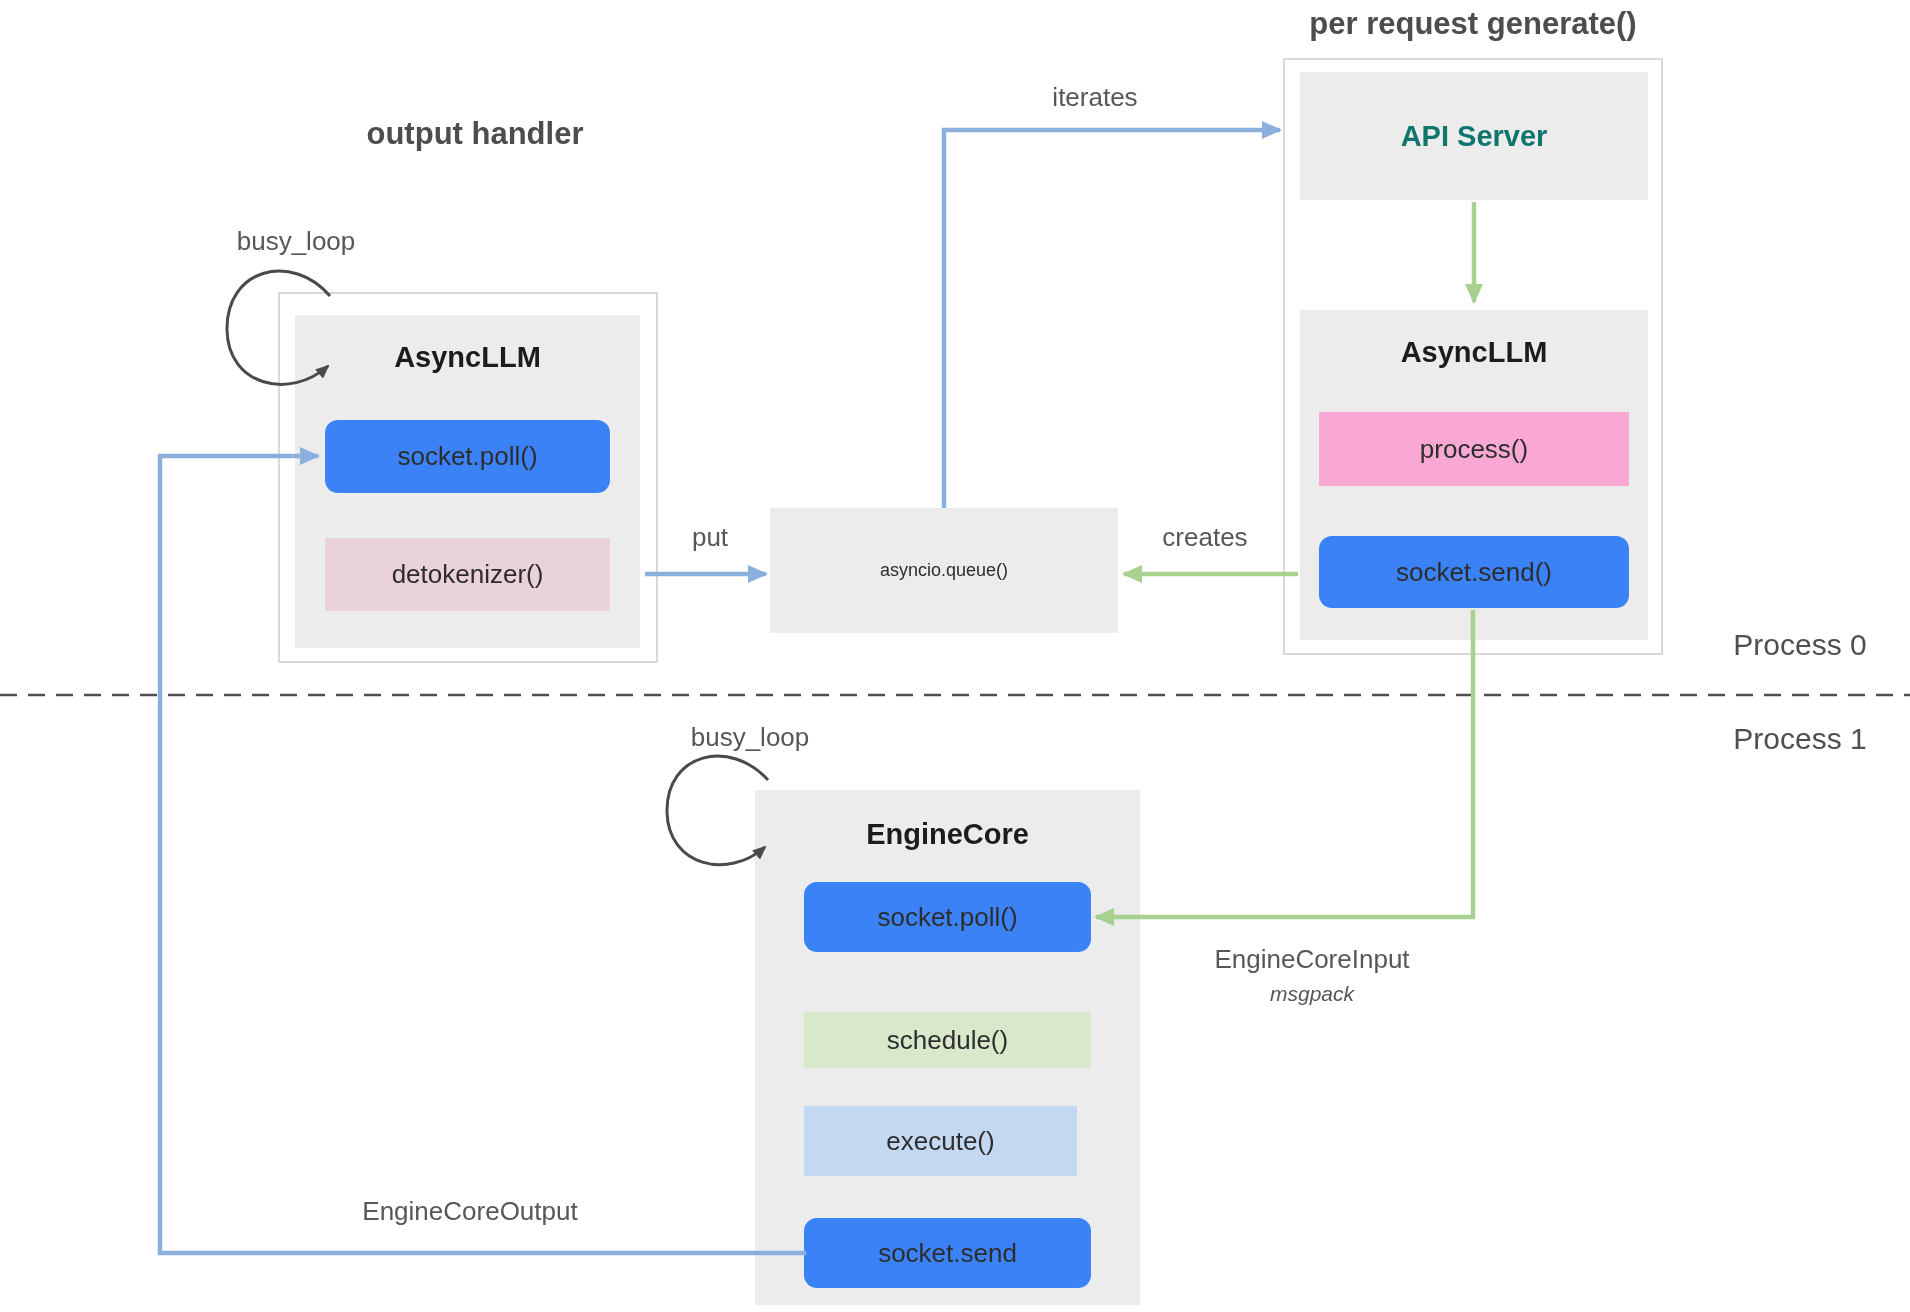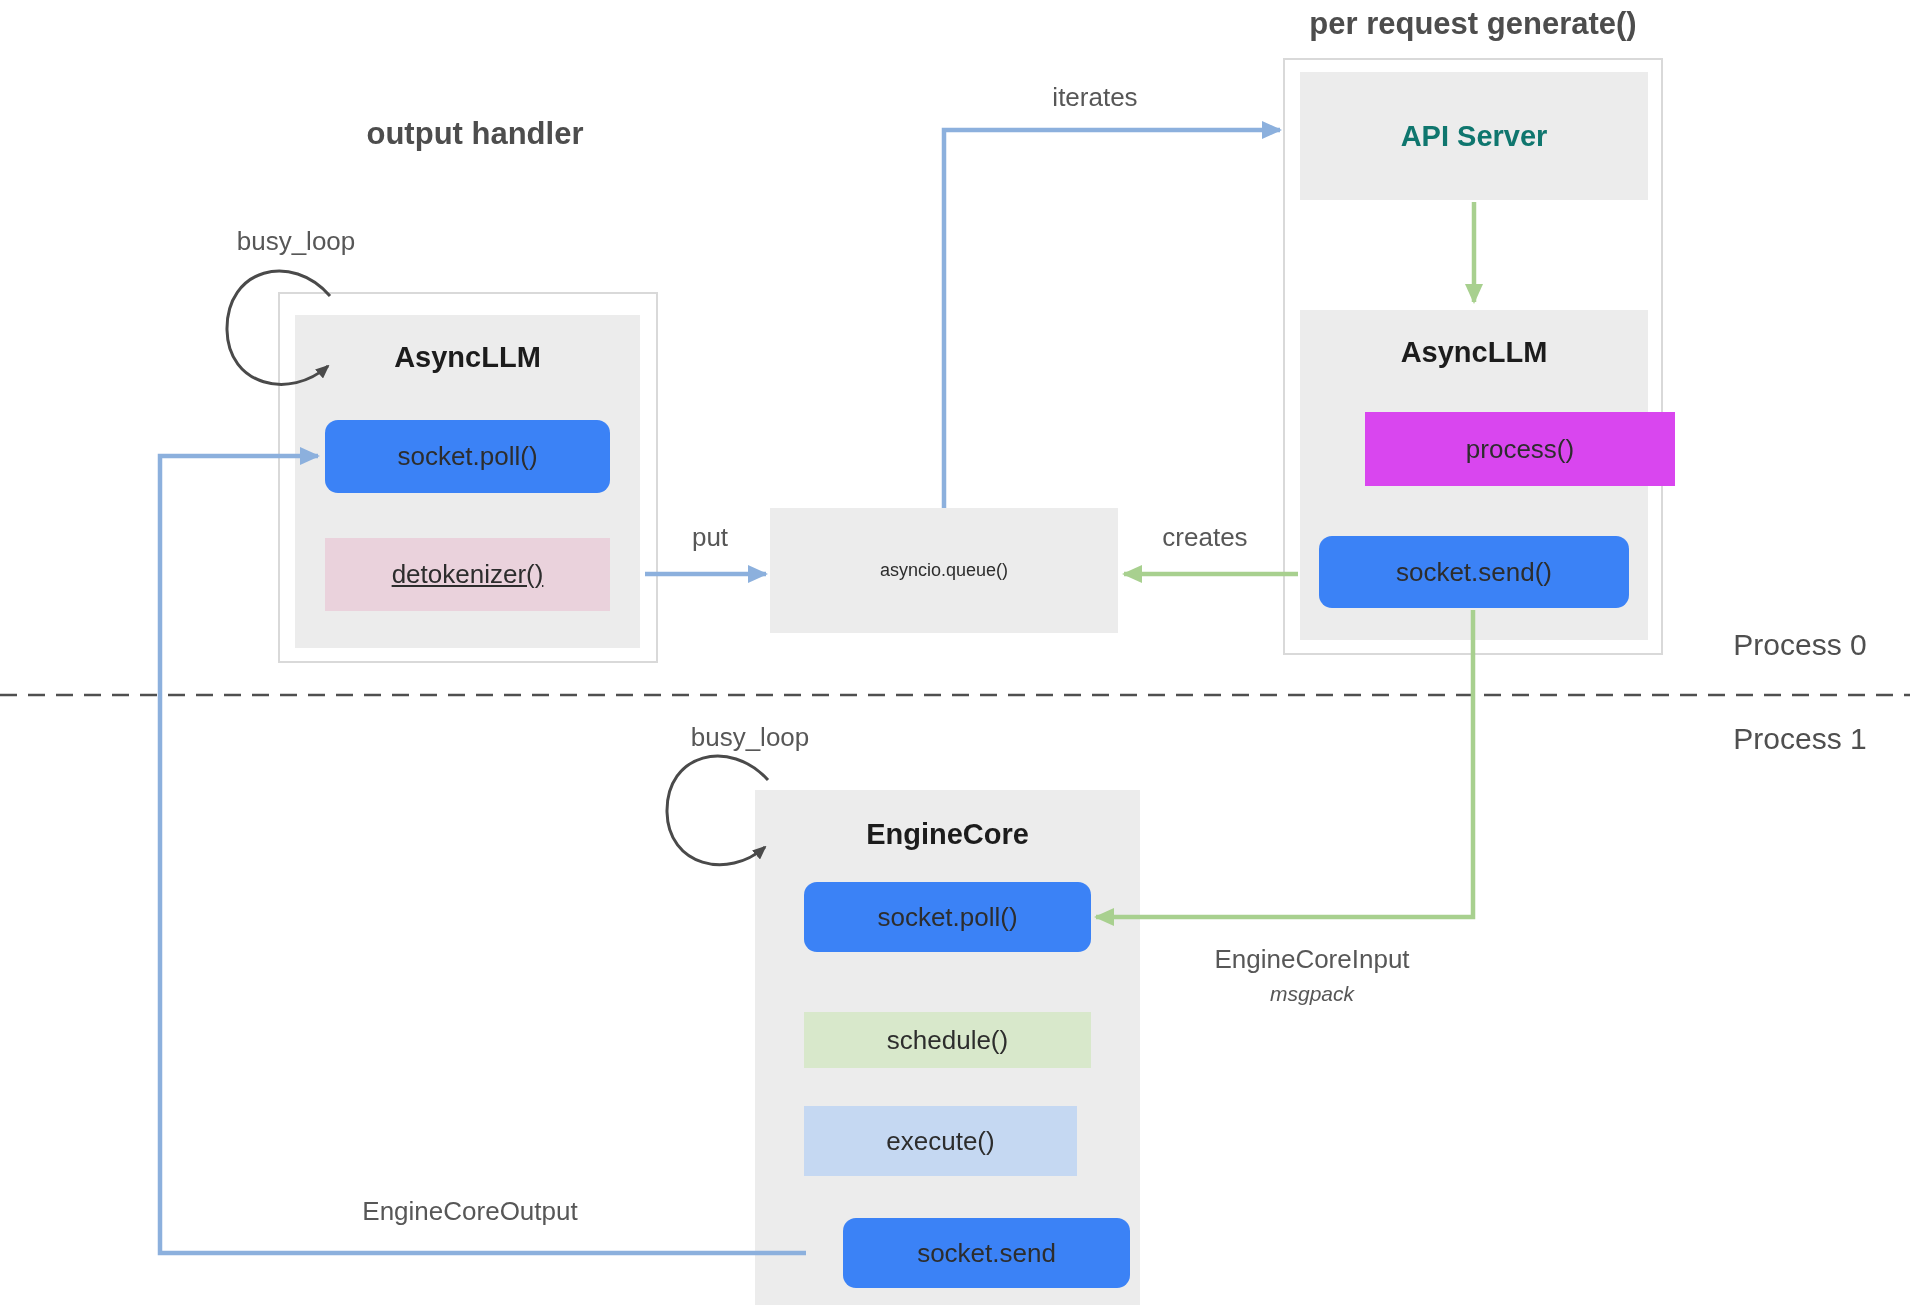--- a/index.html
+++ b/index.html
@@ -13,21 +13,21 @@
   .flex-center { display:flex; align-items:center; justify-content:center; }
 
   .node-heading { position:absolute; left:0; right:0; text-align:center;
                   font-weight:700; font-size:29px; color:#1c1c1c; }
   .api-title { font-weight:700; font-size:29px; color:#0f766e; }
 
   .chip { position:absolute; display:flex; align-items:center; justify-content:center;
           font-size:26px; color:#2d2d2d; z-index:3; }
   .chip.yellow { background:#3b82f6;border-radius:13px; }
   .chip.pink   { background:#ead2dc; }
-  .chip.peach  { background:#d946ef;margin-left:46px; }
+  .chip.peach  { background:#f9a8d4; }
   .chip.green  { background:#d8e8cb; }
   .chip.blue   { background:#c5d8f2; }
 
   .queue-text { font-size:18px; color:#2d2d2d; }
 
   .section-title { position:absolute; text-align:center; font-weight:700;
                    font-size:31px; color:#4d4d4d; z-index:6; }
   .lbl { position:absolute; text-align:center; font-size:26px; color:#575757; z-index:6; }
   .lbl.italic { font-style:italic; font-size:21px; }
   .process-lbl { position:absolute; text-align:center; font-size:30px; color:#4f4f4f; z-index:6; }
@@ -57,31 +57,31 @@
 
   <div class="abs gray-box" style="left:1300px; top:310px; width:348px; height:330px;">
     <div class="node-heading" style="top:26px;">AsyncLLM</div>
     <div class="chip peach" style="left:19px; top:102px; width:310px; height:74px;">process()</div>
     <div class="chip yellow" style="left:19px; top:226px; width:310px; height:72px;">socket.send()</div>
   </div>
 
   <div class="abs gray-box" style="left:295px; top:315px; width:345px; height:333px;">
     <div class="node-heading" style="top:26px;">AsyncLLM</div>
     <div class="chip yellow" style="left:30px; top:105px; width:285px; height:73px;">socket.poll()</div>
-    <div class="chip pink" style="left:30px; top:223px; width:285px; height:73px;text-decoration:underline;">detokenizer()</div>
+    <div class="chip pink" style="left:30px; top:223px; width:285px; height:73px;">detokenizer()</div>
   </div>
 
   <div class="abs gray-box flex-center queue-text" style="left:770px; top:508px; width:348px; height:125px;">asyncio.queue()</div>
 
   <div class="abs gray-box" style="left:755px; top:790px; width:385px; height:515px;padding-left:28px;">
     <div class="node-heading" style="top:28px;">EngineCore</div>
     <div class="chip yellow" style="left:49px; top:92px; width:287px; height:70px;">socket.poll()</div>
     <div class="chip green" style="left:49px; top:222px; width:287px; height:56px;">schedule()</div>
     <div class="chip blue" style="left:49px; top:316px; width:273px; height:70px;">execute()</div>
-    <div class="chip yellow" style="left:49px; top:428px; width:287px; height:70px;margin-left:39px;">socket.send</div>
+    <div class="chip yellow" style="left:49px; top:428px; width:287px; height:70px;">socket.send</div>
   </div>
 
   <div class="lbl" style="left:1030px; top:82px; width:130px;">iterates</div>
   <div class="lbl" style="left:660px; top:522px; width:100px;">put</div>
   <div class="lbl" style="left:1125px; top:522px; width:160px;">creates</div>
   <div class="lbl" style="left:1162px; top:944px; width:300px;">EngineCoreInput</div>
   <div class="lbl italic" style="left:1212px; top:982px; width:200px;">msgpack</div>
   <div class="lbl" style="left:320px; top:1196px; width:300px;">EngineCoreOutput</div>
 
   <div class="process-lbl" style="left:1700px; top:628px; width:200px;">Process 0</div>

